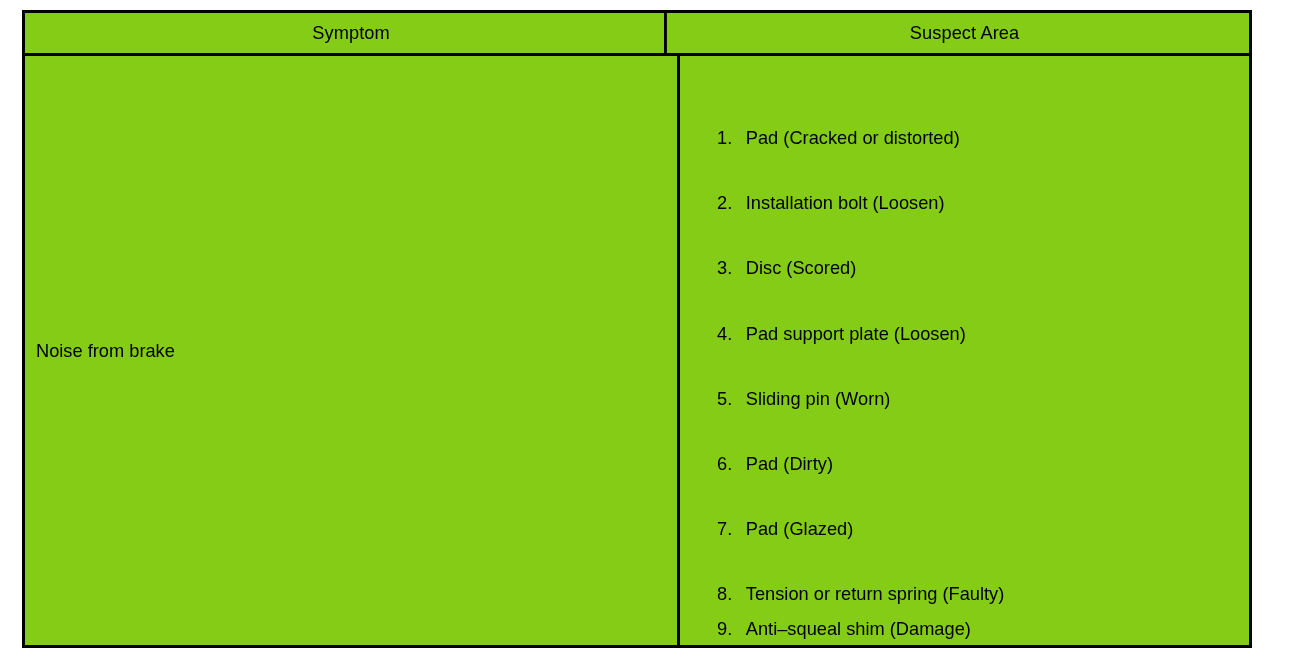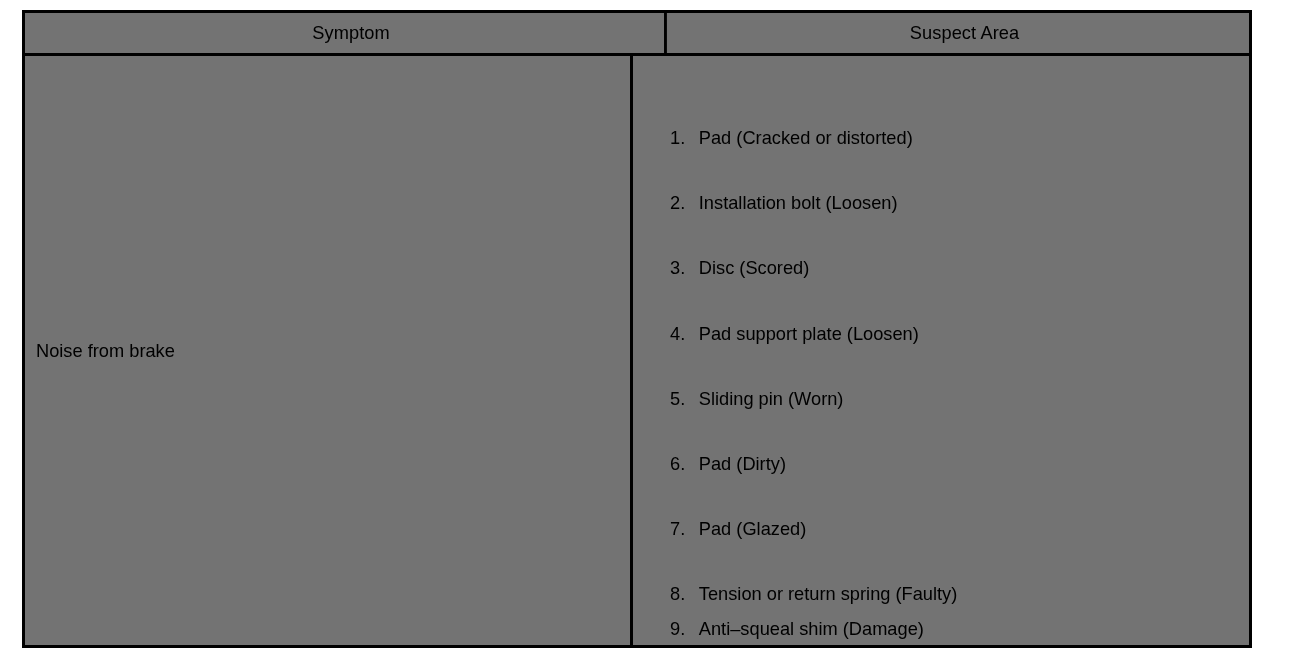--- a/index.html
+++ b/index.html
@@ -20,21 +20,21 @@
 
   
   #diagnostic-table {
     position: absolute;
     left: 22px;
     top: 10px;
     width: 1230px;
     height: 638px;
     box-sizing: border-box;
     border: 3px solid #000000;
-    background: #737373;
+    background: #84cc16;
   }
 
   
   .table-header {
     position: absolute;
     left: 0;
     top: 0;
     width: 100%;
     height: 43px;
     box-sizing: border-box;
@@ -62,21 +62,21 @@
   
   .table-body {
     position: absolute;
     left: 0;
     top: 43px;
     right: 0;
     bottom: 0;
     display: flex;
   }
   .body-cell-symptom {
-    width: 608px;
+    width: 655px;
     box-sizing: border-box;
     border-right: 3px solid #000000;
     position: relative;
   }
   .symptom-text {
     position: absolute;
     left: 11px;
     top: 50%;
     transform: translateY(-50%) scaleX(0.96);
     transform-origin: left center;

